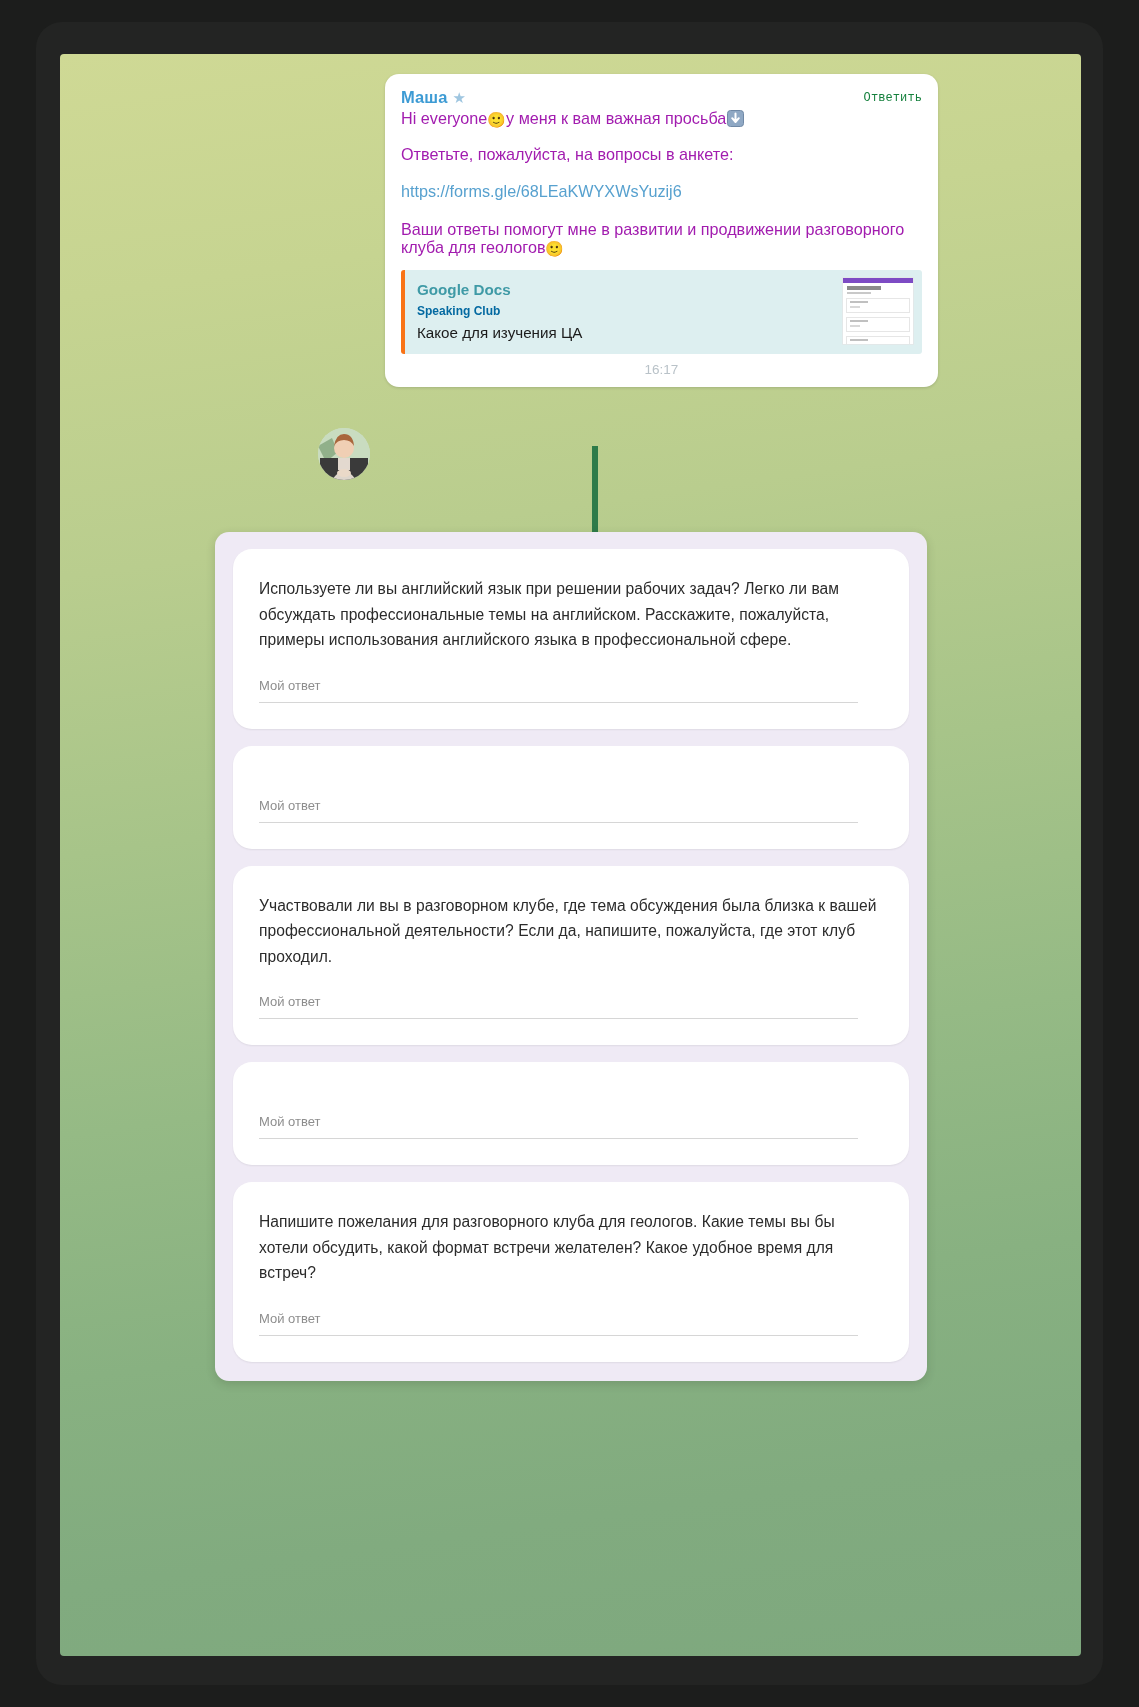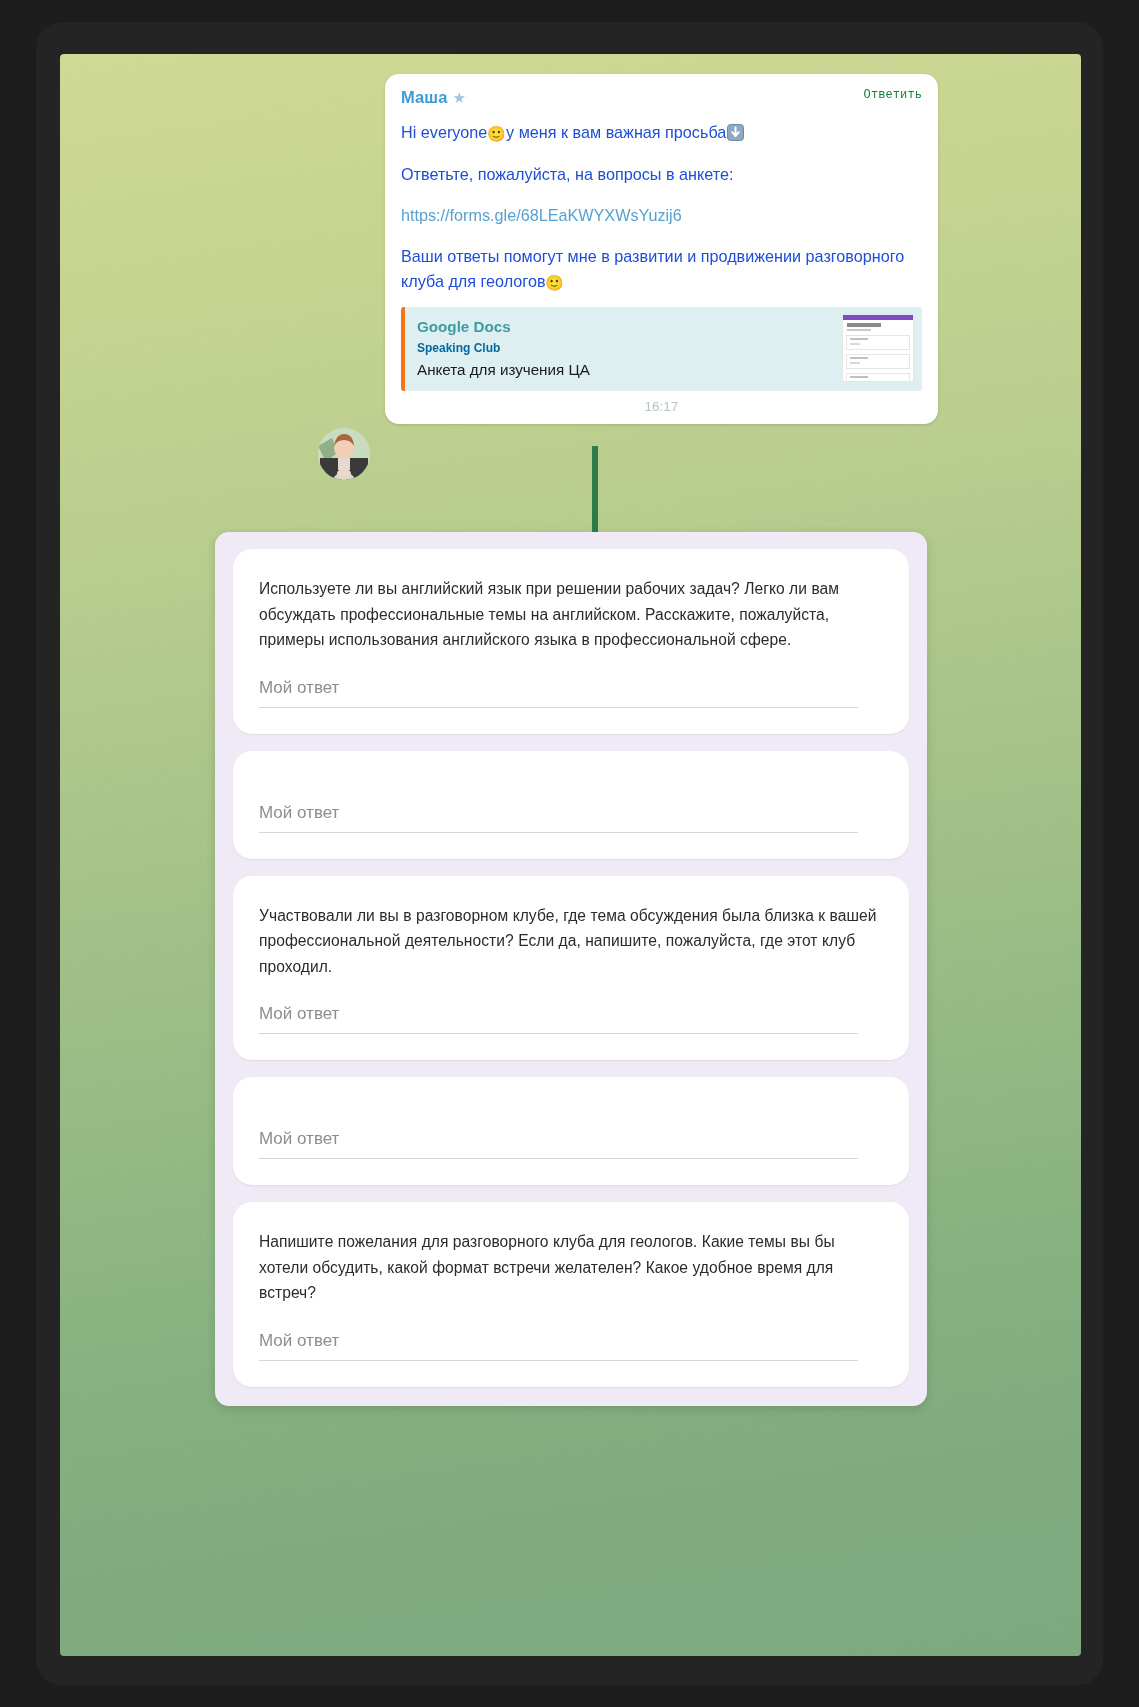--- a/index.html
+++ b/index.html
@@ -76,42 +76,42 @@
     top: 0px;
     width: 553px;
     background: #ffffff;
     border-radius: 14px;
     box-shadow: 0 1px 3px rgba(0,0,0,0.14);
     padding: 14px 16px 10px 16px;
     box-sizing: border-box;
   }
   .tg-head {
     display: flex;
-    align-items: flex-start;
+    align-items: center;
     justify-content: space-between;
-    margin-bottom: 13px;
+    margin-bottom: 2px;
   }
   .tg-name-wrap { display:flex; align-items:center; gap:5px; }
   .tg-name {
     color: #3d9bd4;
     font-size: 16.5px;
     font-weight: 600;
     letter-spacing: .1px;
   }
   .tg-star { color:#9fc6e0; font-size:15px; line-height:1; }
   .tg-reply {
     color: #15803d;
     font-size: 12px;
     letter-spacing: .1px;
     font-family: Liberation Mono, monospace;
   }
   .tg-line {
-    color: #1d4ed8;
+    color: #a21caf;
     font-size: 16.2px;
-    line-height: 25px;
+    line-height: 18px;
     margin: 0 0 16px 0;
   }
   .tg-line:last-of-type { margin-bottom: 0; }
   .tg-link {
     color: #57a1cf;
     font-size: 16.2px;
     line-height: 25px;
     margin: 0 0 16px 0;
     text-decoration: none;
     display: block;
@@ -211,21 +211,21 @@
   .q-text {
     color: #2b2b2b;
     font-size: 15.6px;
     line-height: 25.5px;
     margin: 0;
     letter-spacing: .05px;
   }
   .q-answer {
     margin-top: 25px;
     color: #8d8d8d;
-    font-size: 17px;
+    font-size: 13px;
     padding-bottom: 9px;
     border-bottom: 1px solid #d6d6d6;
     width: 96%;
   }
 </style>
 </head>
 <body>
 
 <div class="screen-frame">
   <div class="frame-inner-shadow"></div>
@@ -263,21 +263,21 @@
 
         <p class="tg-line">Ответьте, пожалуйста, на вопросы в анкете:</p>
 
         <a class="tg-link" href="#">https://forms.gle/68LEaKWYXWsYuzij6</a>
 
         <p class="tg-line"><span>Ваши ответы помогут мне в развитии и продвижении разговорного клуба для геологов</span><span class="emoji">🙂</span></p>
 
         <div class="tg-preview">
           <div class="pv-site">Google Docs</div>
           <div class="pv-title">Speaking Club</div>
-          <div class="pv-desc">Анкета для изучения ЦА</div>
+          <div class="pv-desc">Какое для изучения ЦА</div>
           <div class="pv-thumb">
             <div class="bar"></div>
             <div class="t-title"></div>
             <div class="t-sub"></div>
             <div class="t-card">
                 <i></i>
                 <i class="s"></i>
               </div>
             <div class="t-card">
                 <i></i>

